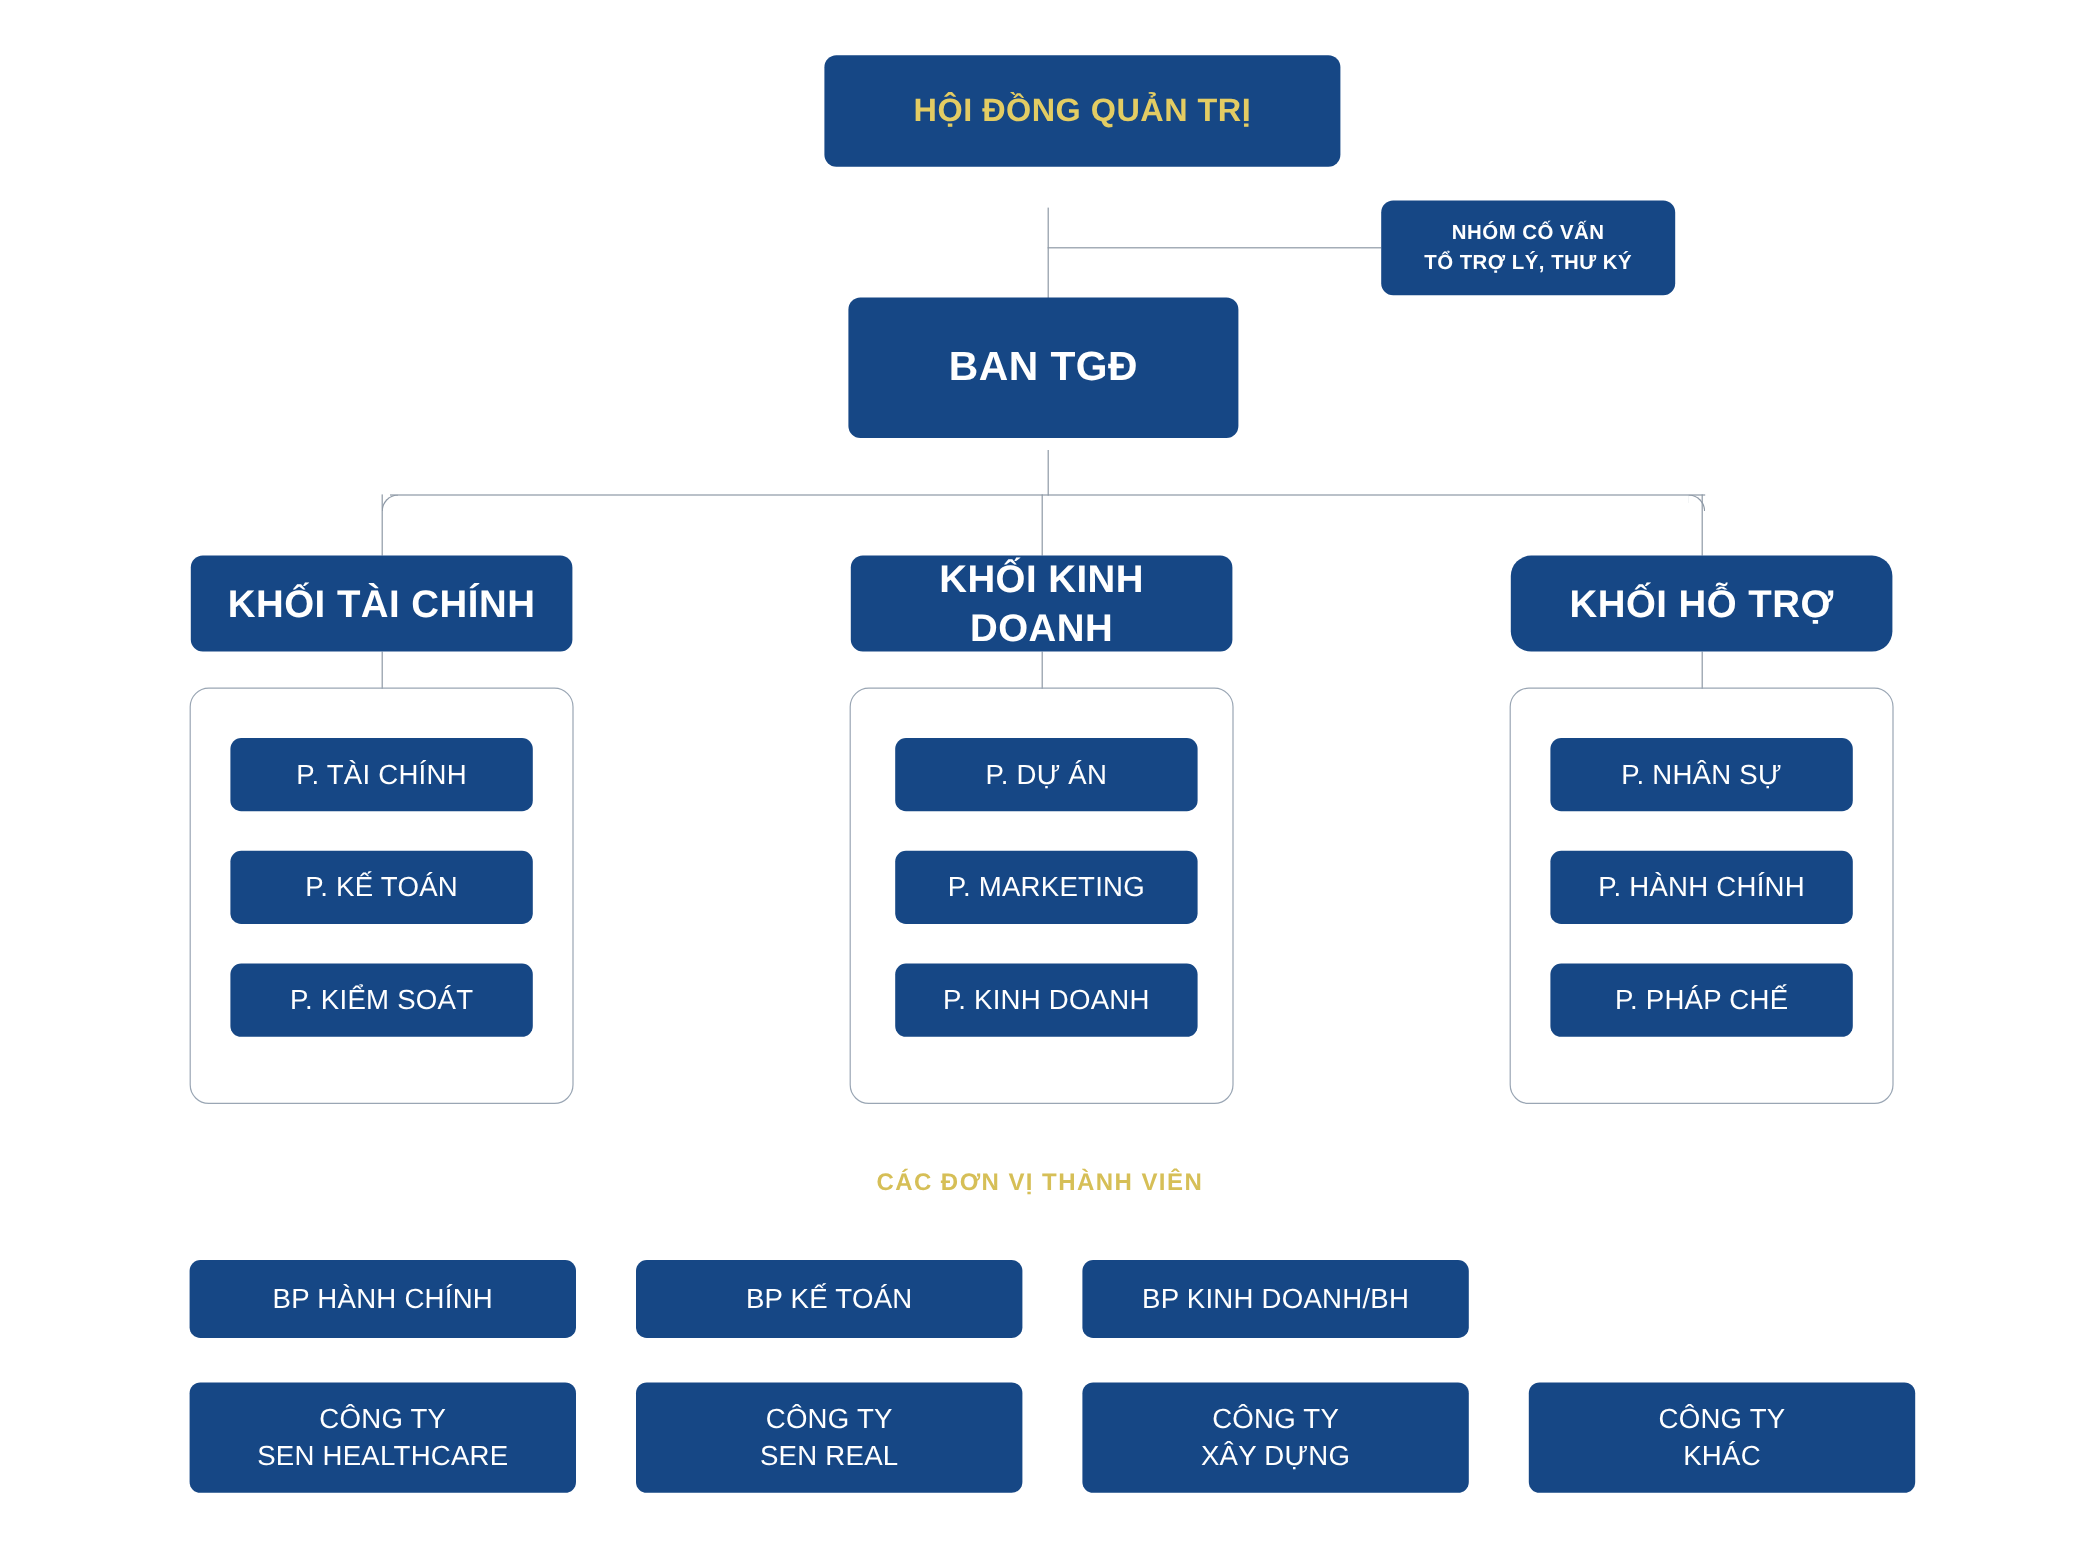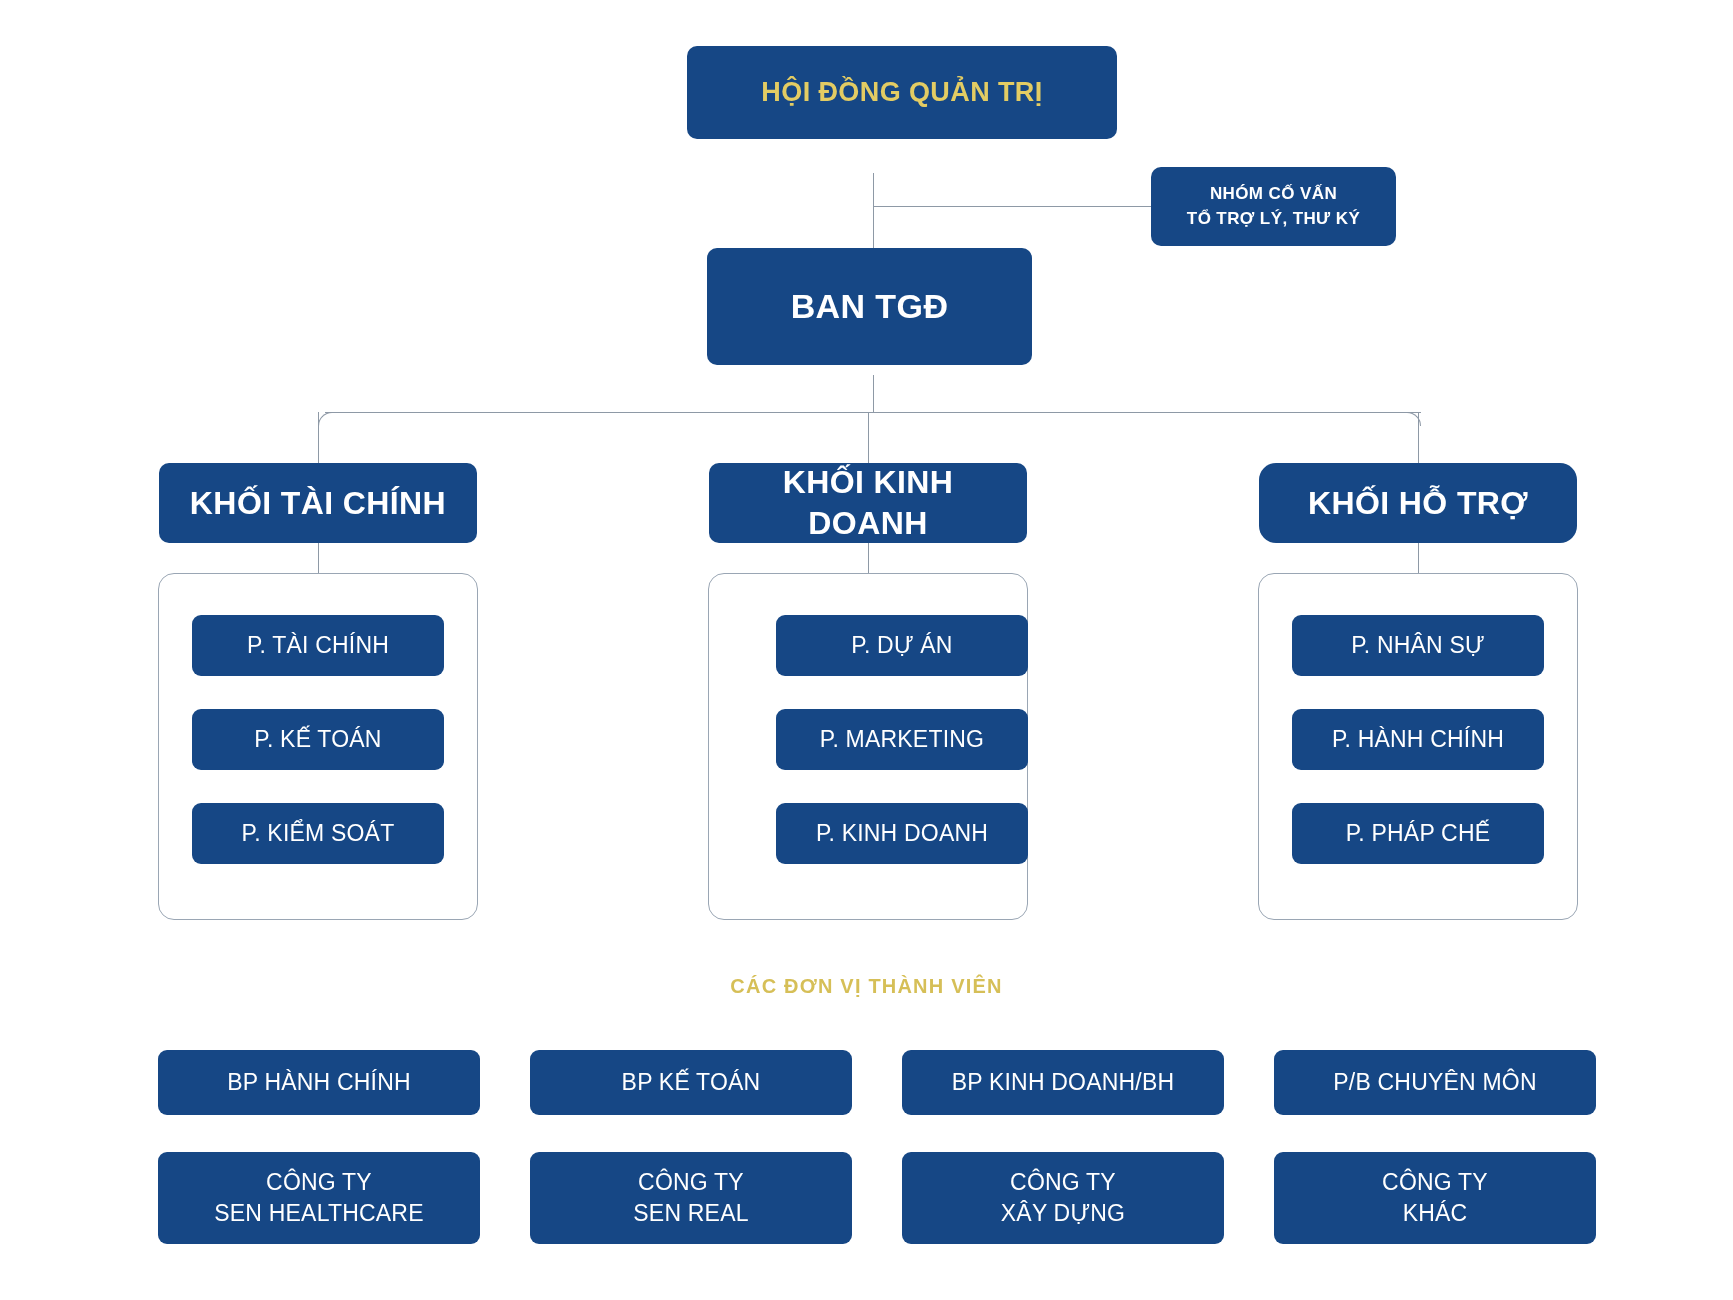--- a/index.html
+++ b/index.html
@@ -48,21 +48,21 @@
   #grp-0 { left: 158px; }
   #grp-1 { left: 708px; }
   #grp-2 { left: 1258px; }
 
   
   .dept { width: 252px; height: 61px; font-size: 23px; border-radius: 9px; }
   .dept.r0 { top: 615px; }
   .dept.r1 { top: 709px; }
   .dept.r2 { top: 803px; }
   .dept.c0 { left: 192px; }
-  .dept.c1 { left: 776px; }
+  .dept.c1 { left: 746px; }
   .dept.c2 { left: 1292px; }
 
   
   #members-title {
     position: absolute; left: 0; top: 975px; width: 1733px;
     text-align: center; color: #d6bf57;
     font-size: 20px; font-weight: 700; letter-spacing: 1.2px;
   }
   .unit { width: 322px; height: 65px; top: 1050px; font-size: 23px; border-radius: 9px; }
   .company { width: 322px; height: 92px; top: 1152px; font-size: 23px; border-radius: 9px; line-height: 1.35; }
@@ -132,21 +132,20 @@
 
   <div class="box reg dept c2 r0">P. NHÂN SỰ</div>
   <div class="box reg dept c2 r1">P. HÀNH CHÍNH</div>
   <div class="box reg dept c2 r2">P. PHÁP CHẾ</div>
 
   <div id="members-title">CÁC ĐƠN VỊ THÀNH VIÊN</div>
 
   <div class="box reg unit u0">BP HÀNH CHÍNH</div>
   <div class="box reg unit u1">BP KẾ TOÁN</div>
   <div class="box reg unit u2">BP KINH DOANH/BH</div>
-  <div class="box reg unit u3">P/B CHUYÊN MÔN</div>
 
   <div class="box reg company u0">
     <div>
       <div>CÔNG TY</div>
       <div>SEN HEALTHCARE</div>
     </div>
   </div>
   <div class="box reg company u1">
     <div>
       <div>CÔNG TY</div>

